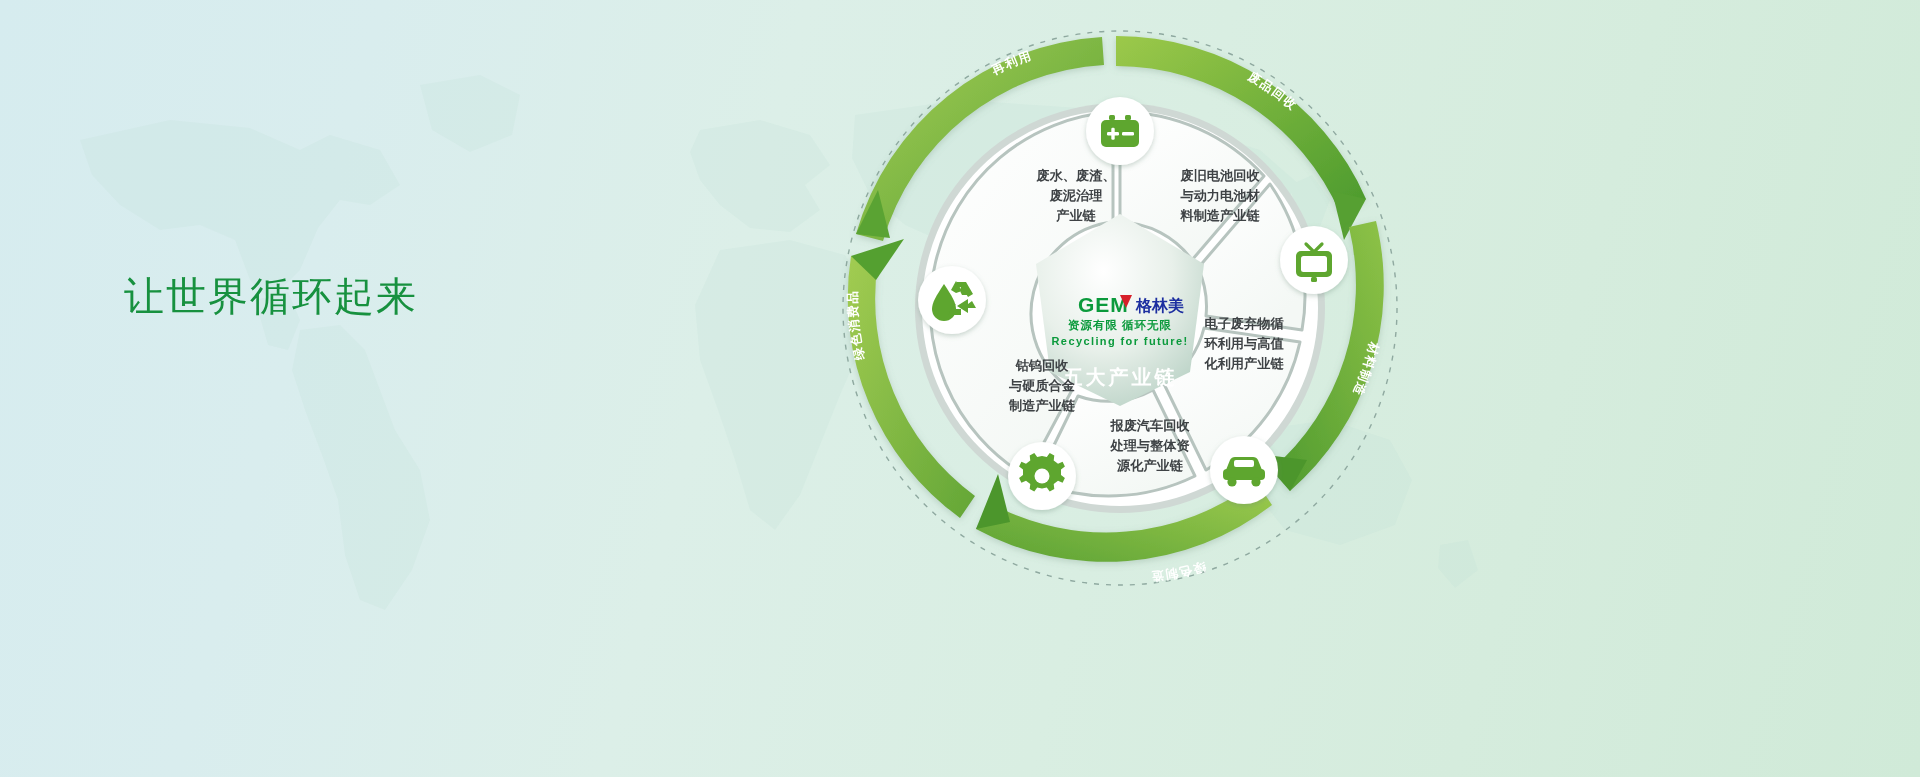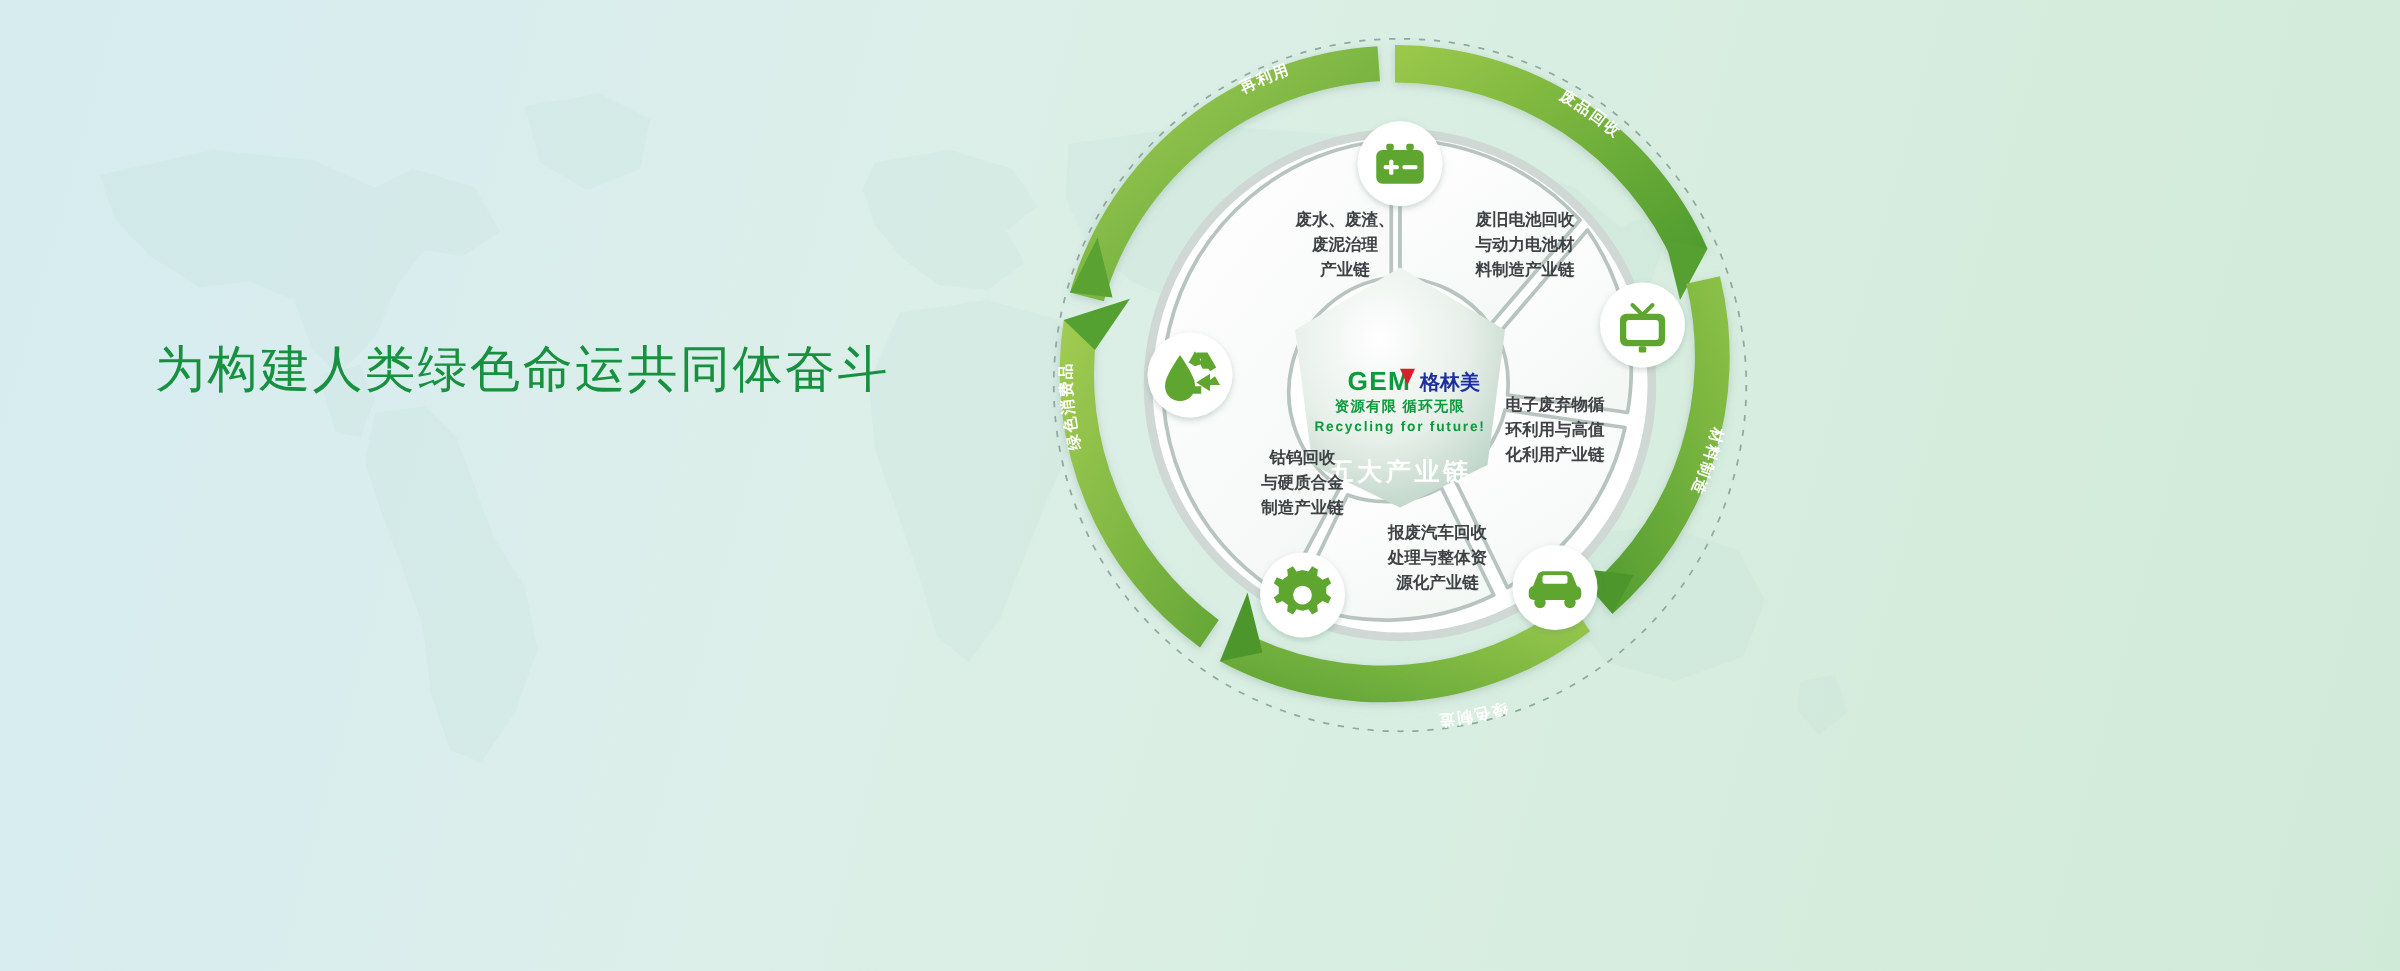--- a/index.html
+++ b/index.html
@@ -84,21 +84,21 @@
 
     <path d="M1255 430 L1330 420 L1390 440 L1412 480 L1395 525 L1340 545 L1285 530 L1255 492 Z"></path>
 
     <path d="M1440 545 L1468 540 L1478 570 L1455 588 L1438 568 Z"></path>
 
     <path d="M1290 185 L1312 175 L1330 200 L1318 232 L1298 222 Z"></path>
   </g>
 </svg>
 
 <div id="headline">
-  <div>为构建人类绿色命运共同体奋斗</div>
+  <div>让世界循环起来</div>
 </div>
 
 <div id="diagram">
 <svg viewBox="0 0 600 600">
   <defs>
     <linearGradient id="gArc1" x1="0" y1="0" x2="1" y2="1">
       <stop offset="0%" stop-color="#9cc94a"></stop>
           <stop offset="100%" stop-color="#4b9a2d"></stop>
     </linearGradient>
     <linearGradient id="gArc2" x1="1" y1="0" x2="0" y2="1">

